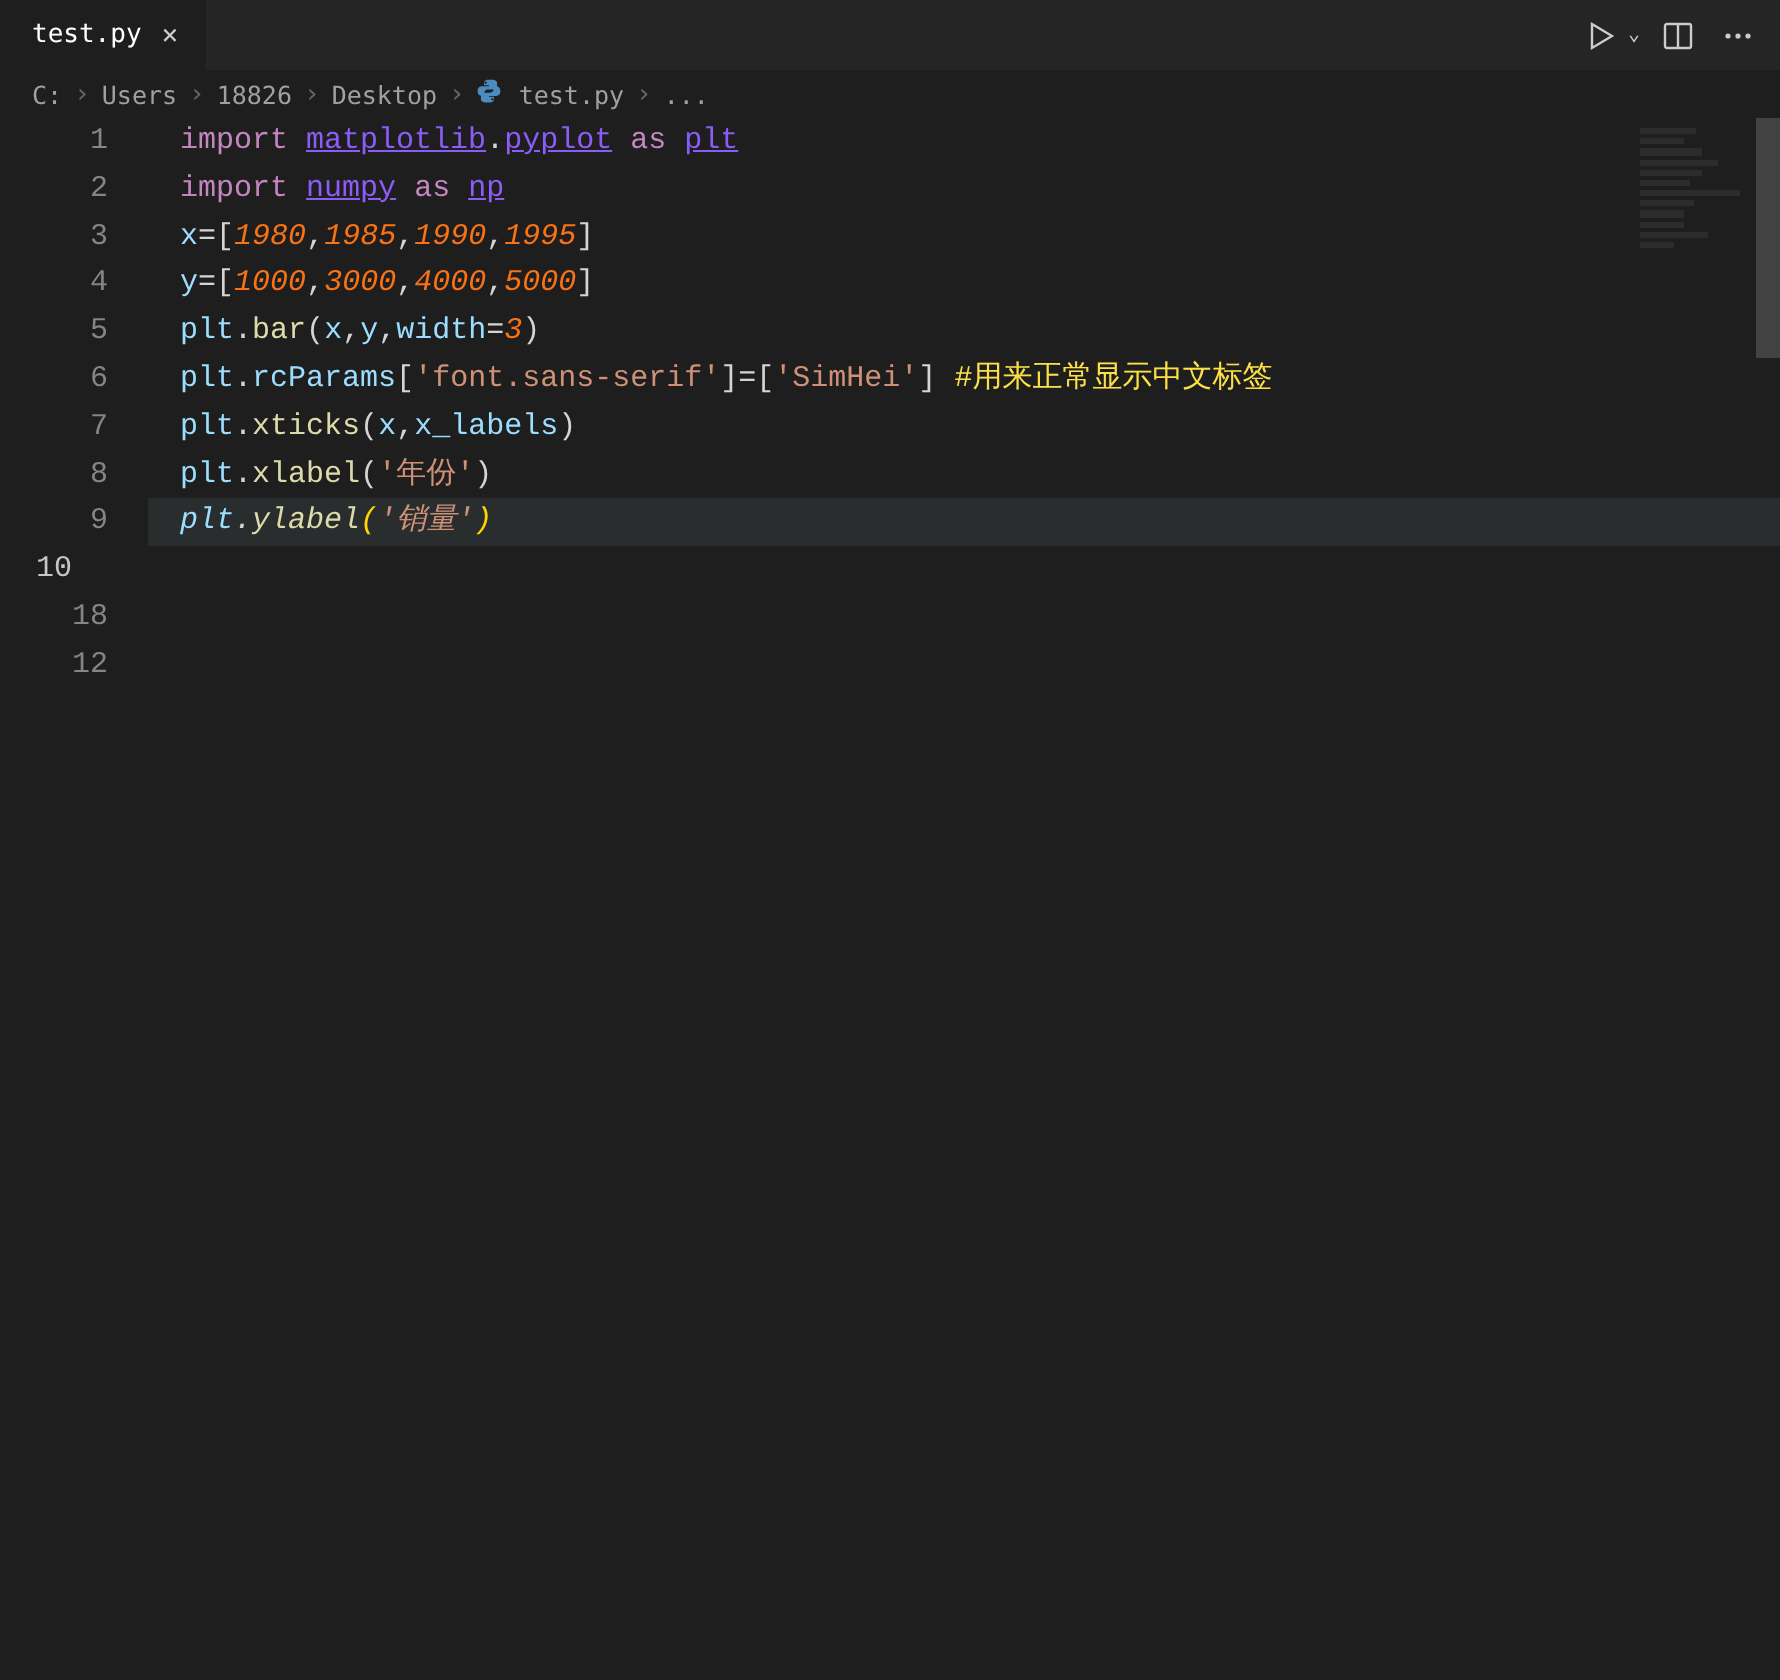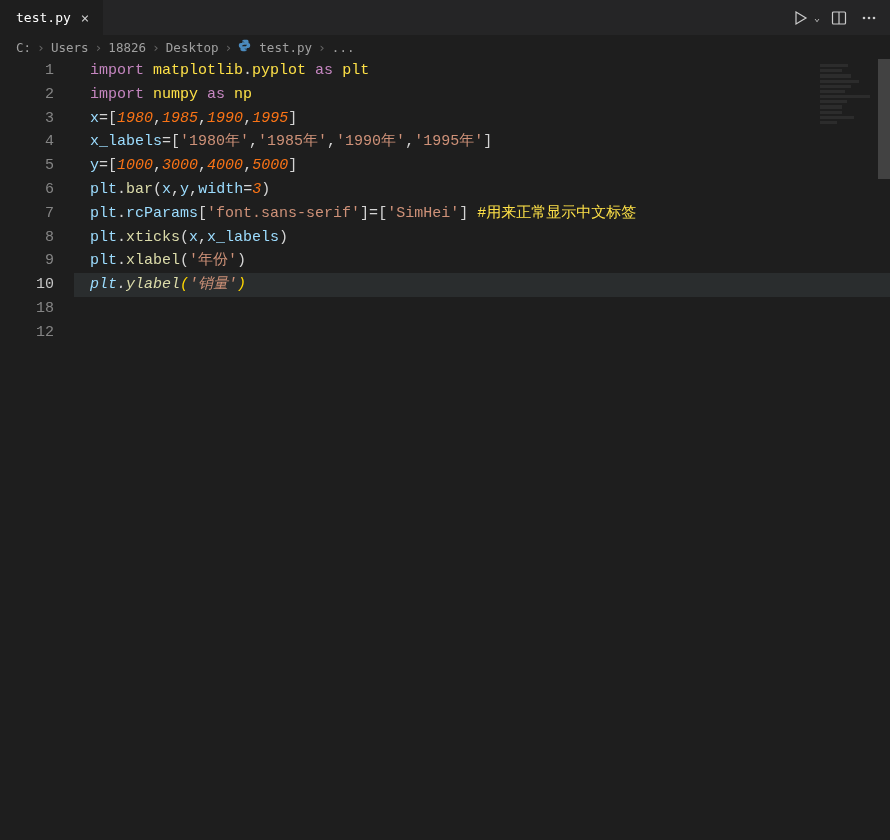--- a/index.html
+++ b/index.html
@@ -39,21 +39,21 @@
   position: relative; display: flex;
   font-family: Consolas, "Courier New", monospace;
   font-size: 15px; line-height: 23.8px;
   height: calc(100% - 59px);
 }
 .gutter {
   width: 74px; text-align: right;
   color: #858585; padding-right: 20px; user-select: none;
 }
 .gutter .ln { height: 23.8px; }
-.gutter .ln.active { color: #c6c6c6; }
+.gutter .ln.active { color: #c6c6c6; text-align: center; }
 .code { flex: 1; position: relative; }
 .code .line { height: 23.8px; padding-left: 16px; white-space: pre; }
 .code .line.active { background: #2a2d2e; font-style: italic; }
 .minimap {
   position: absolute; top: 5px; right: 14px;
   width: 56px; height: 60px;
   display: flex; flex-direction: column; gap: 2px;
   opacity: 0.5;
 }
 .minimap .mr { height: 4px; background: #3a3a3a; }
@@ -61,21 +61,21 @@
   position: absolute; right: 0; top: 59px;
   width: 12px; height: calc(100% - 59px);
 }
 .scrollbar-v .thumb {
   position: absolute; top: 0; left: 0;
   width: 12px; height: 120px;
   background: #424242;
 }
 
 .kw  { color: #c586c0; }
-.mod { color: #fde047; }
+.mod { color: #8b5cf6; text-decoration: underline; }
 .var { color: #9cdcfe; }
 .fn  { color: #dcdcaa; }
 .num { color: #f97316; font-style: italic; }
 .str { color: #ce9178; }
 .op  { color: #d4d4d4; }
 .pn  { color: #d4d4d4; }
 .pn2 { color: #ffd700; }
 .cm  { color: #fde047; }
 </style>
 </head>
@@ -149,21 +149,20 @@
       <div class="ln">8</div>
       <div class="ln">9</div>
       <div class="ln active">10</div>
       <div class="ln">18</div>
       <div class="ln">12</div>
     </div>
   <div class="code">
       <div class="line"><span class="kw">import</span><span class="op"> </span><span class="mod">matplotlib</span><span class="op">.</span><span class="mod">pyplot</span><span class="op"> </span><span class="kw">as</span><span class="op"> </span><span class="mod">plt</span></div>
       <div class="line"><span class="kw">import</span><span class="op"> </span><span class="mod">numpy</span><span class="op"> </span><span class="kw">as</span><span class="op"> </span><span class="mod">np</span></div>
       <div class="line"><span class="var">x</span><span class="op">=</span><span class="pn">[</span><span class="num">1980</span><span class="op">,</span><span class="num">1985</span><span class="op">,</span><span class="num">1990</span><span class="op">,</span><span class="num">1995</span><span class="pn">]</span></div>
-      <div class="line"><span class="var">x_labels</span><span class="op">=</span><span class="pn">[</span><span class="str">'1980年'</span><span class="op">,</span><span class="str">'1985年'</span><span class="op">,</span><span class="str">'1990年'</span><span class="op">,</span><span class="str">'1995年'</span><span class="pn">]</span></div>
       <div class="line"><span class="var">y</span><span class="op">=</span><span class="pn">[</span><span class="num">1000</span><span class="op">,</span><span class="num">3000</span><span class="op">,</span><span class="num">4000</span><span class="op">,</span><span class="num">5000</span><span class="pn">]</span></div>
       <div class="line"><span class="var">plt</span><span class="op">.</span><span class="fn">bar</span><span class="pn">(</span><span class="var">x</span><span class="op">,</span><span class="var">y</span><span class="op">,</span><span class="var">width</span><span class="op">=</span><span class="num">3</span><span class="pn">)</span></div>
       <div class="line"><span class="var">plt</span><span class="op">.</span><span class="var">rcParams</span><span class="pn">[</span><span class="str">'font.sans-serif'</span><span class="pn">]</span><span class="op">=</span><span class="pn">[</span><span class="str">'SimHei'</span><span class="pn">]</span><span class="op"> </span><span class="cm">#用来正常显示中文标签</span></div>
       <div class="line"><span class="var">plt</span><span class="op">.</span><span class="fn">xticks</span><span class="pn">(</span><span class="var">x</span><span class="op">,</span><span class="var">x_labels</span><span class="pn">)</span></div>
       <div class="line"><span class="var">plt</span><span class="op">.</span><span class="fn">xlabel</span><span class="pn">(</span><span class="str">'年份'</span><span class="pn">)</span></div>
       <div class="line active"><span class="var">plt</span><span class="op">.</span><span class="fn">ylabel</span><span class="pn2">(</span><span class="str">'销量'</span><span class="pn2">)</span></div>
     </div>
   <div class="minimap">
     <div class="mr" style="width:50%"></div>
       <div class="mr" style="width:40%"></div>

